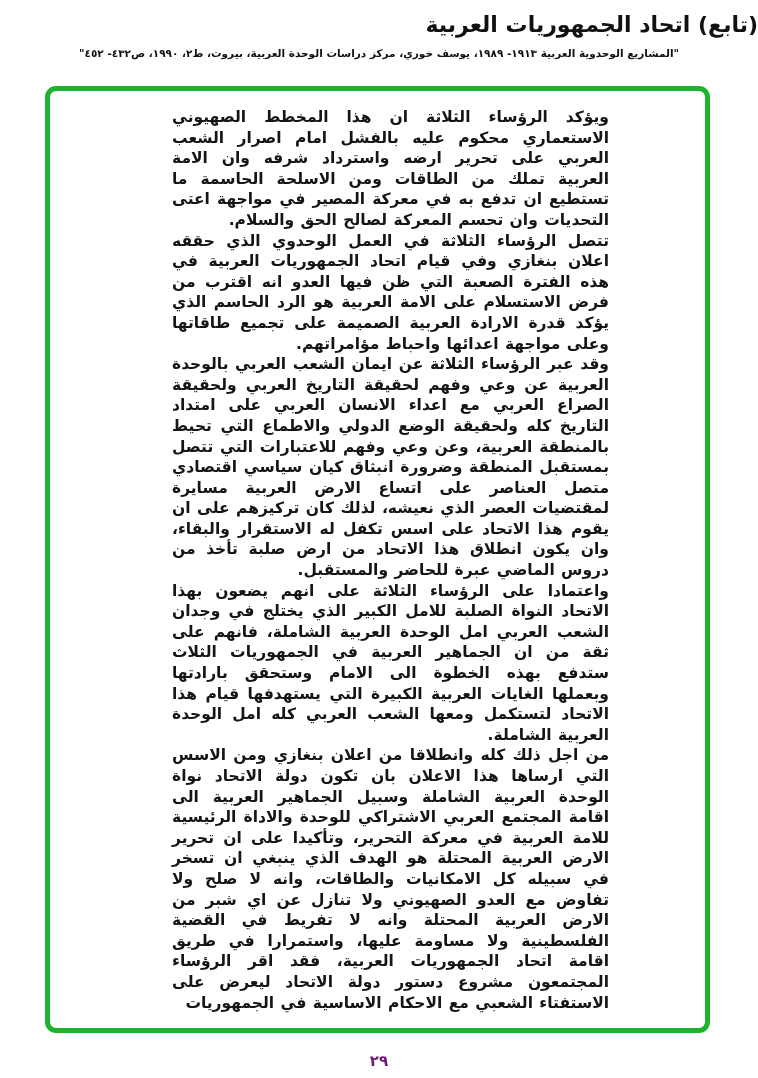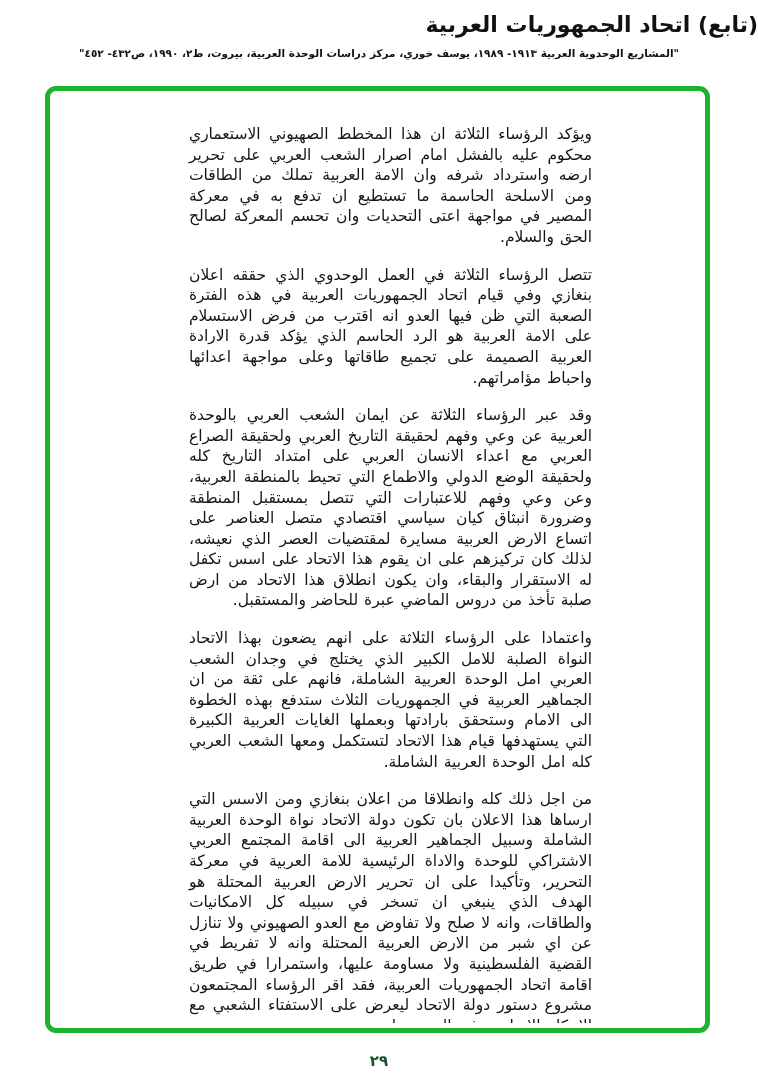--- a/index.html
+++ b/index.html
@@ -56,42 +56,42 @@
     box-sizing: border-box;
     left: 5px;
     top: 5px;
     right: 5px;
     bottom: 5px;
     padding: 11px 91px 0 117px; 
     direction: rtl;
     overflow: hidden;
   }
   .body-text p {
-    margin: 17px;
+    margin: 0;
     padding: 0;
     font-size: 15.5px;
     line-height: 20.6px;
-    font-weight: 400;
+    font-weight: 700;
     color: #151515;
     text-align: justify;
     text-justify: inter-word;
     word-spacing: 1px;
   }
   .page-number {
     position: absolute;
     bottom: 8px;
     left: 0;
     width: 100%;
     margin: 0;
     direction: rtl;
     text-align: center;
     font-size: 15px;
     font-weight: 700;
     letter-spacing: 4px;
-    color: #14532d;
+    color: #701a75;
   }
 </style>
 </head>
 <body>
 
 <div class="page">
 
   <h1 class="doc-title">(تابع) اتحاد الجمهوريات العربية</h1>
 
   <p class="doc-citation">"المشاريع الوحدوية العربية ١٩١٣- ١٩٨٩، يوسف خوري، مركز دراسات الوحدة العربية، بيروت، ط٢، ١٩٩٠، ص٤٣٢- ٤٥٢"</p>

